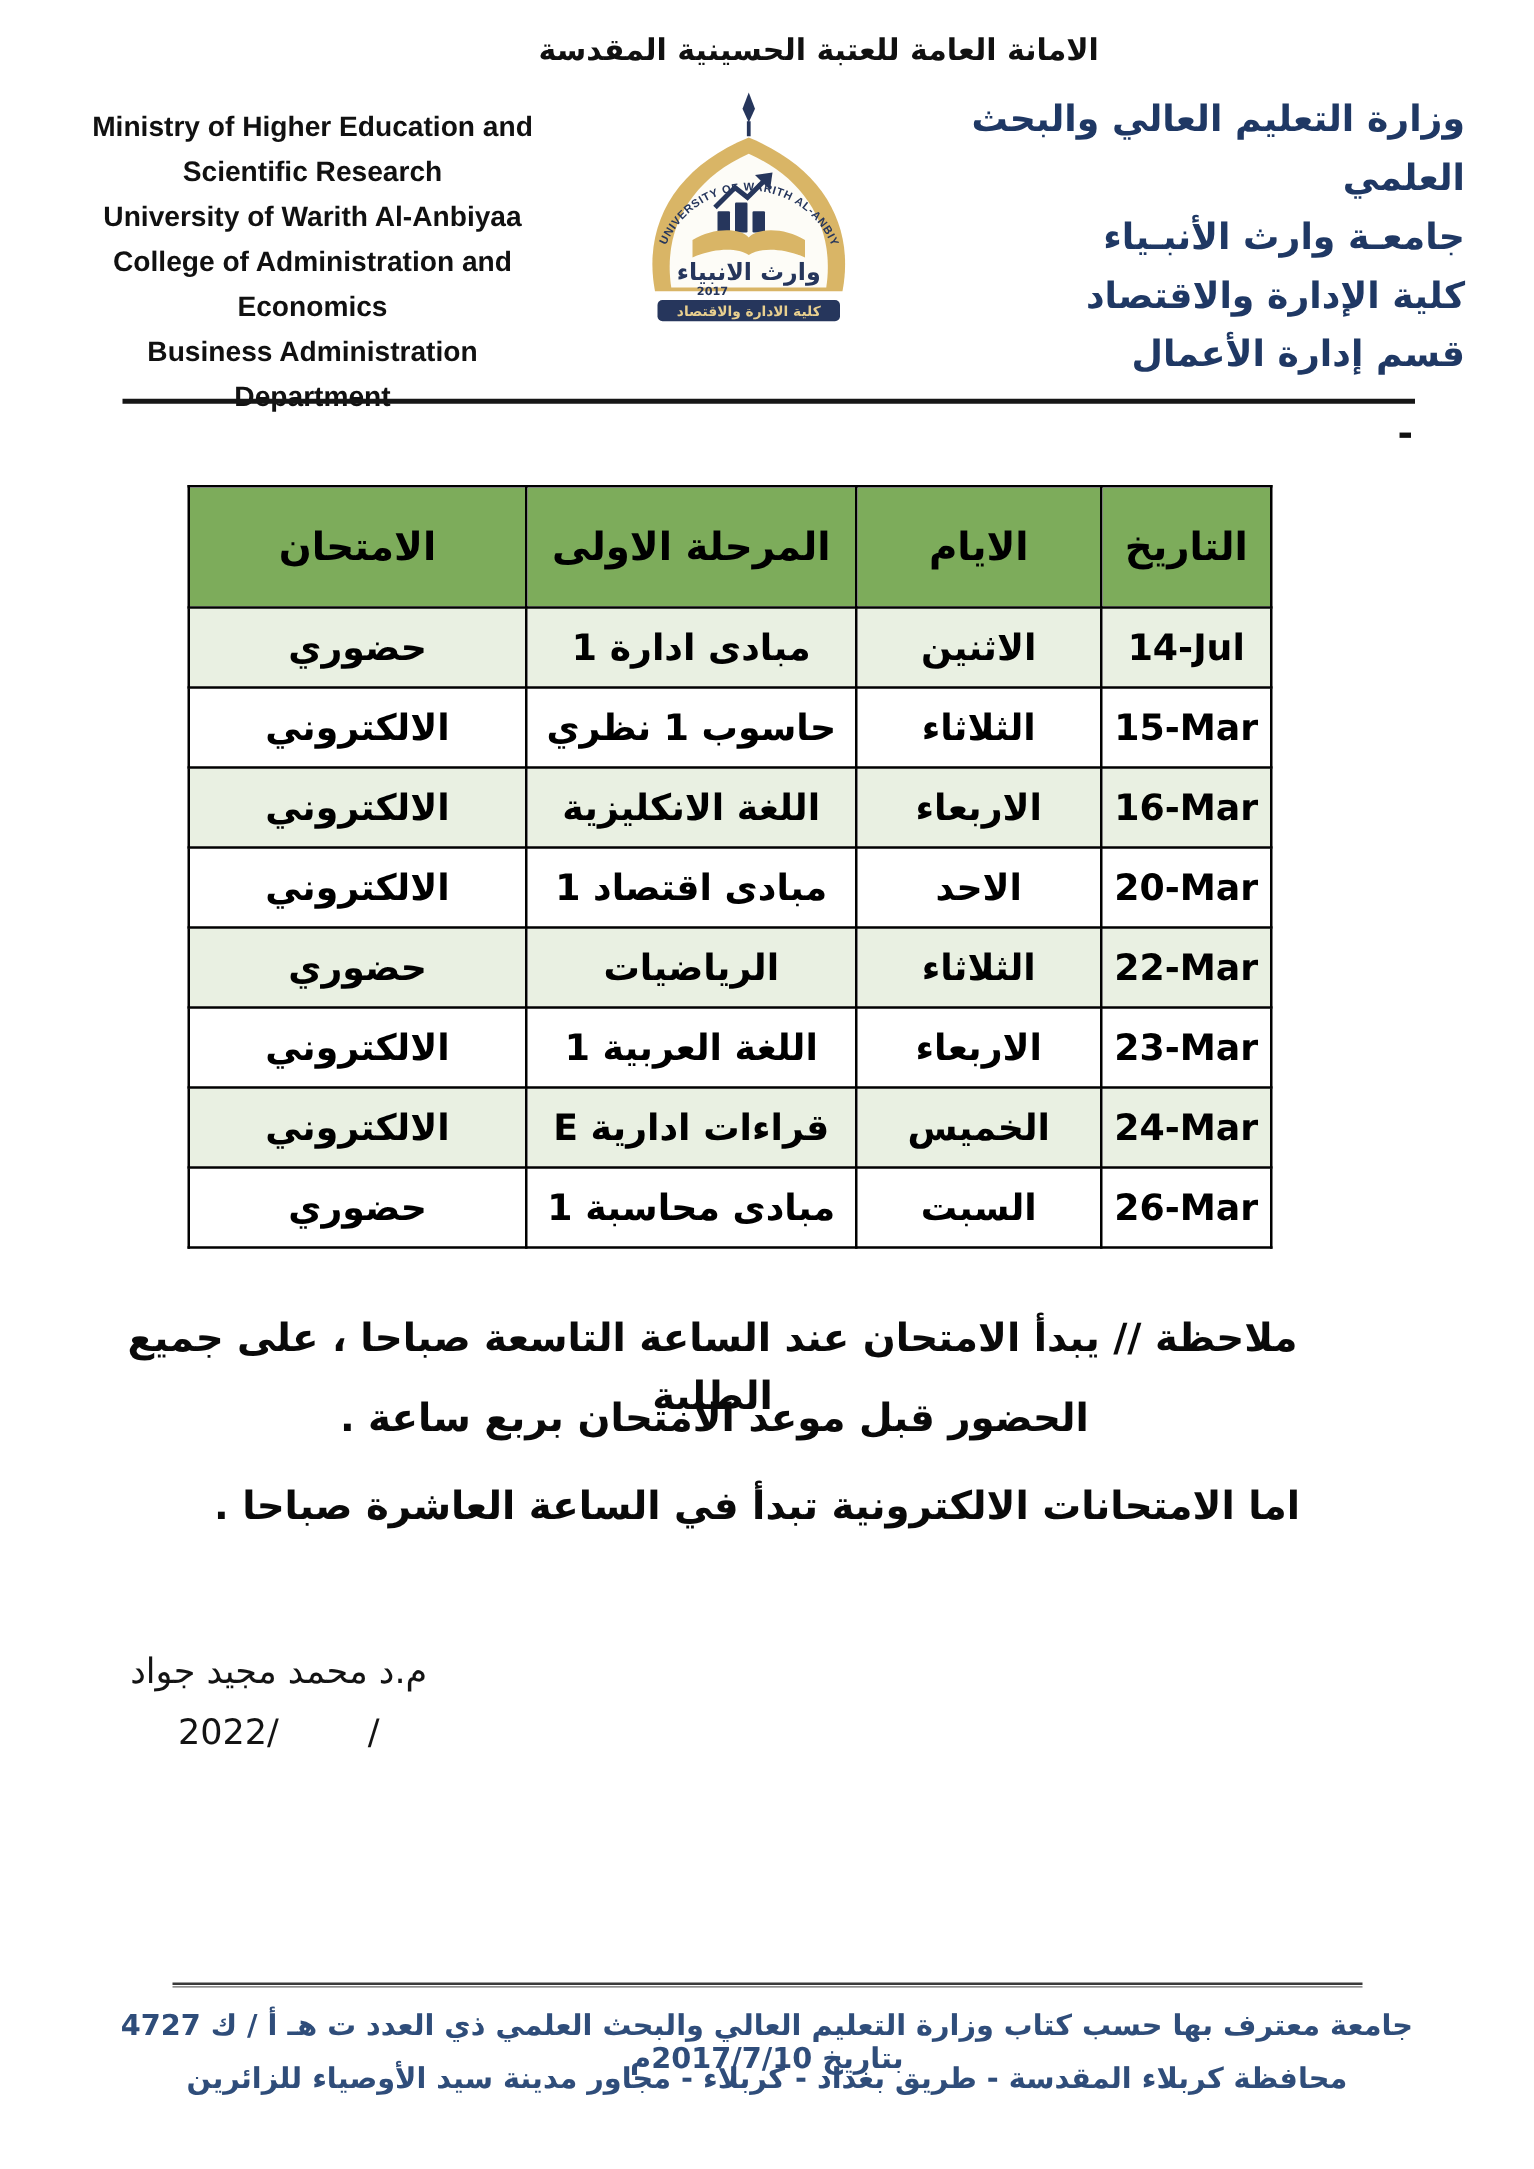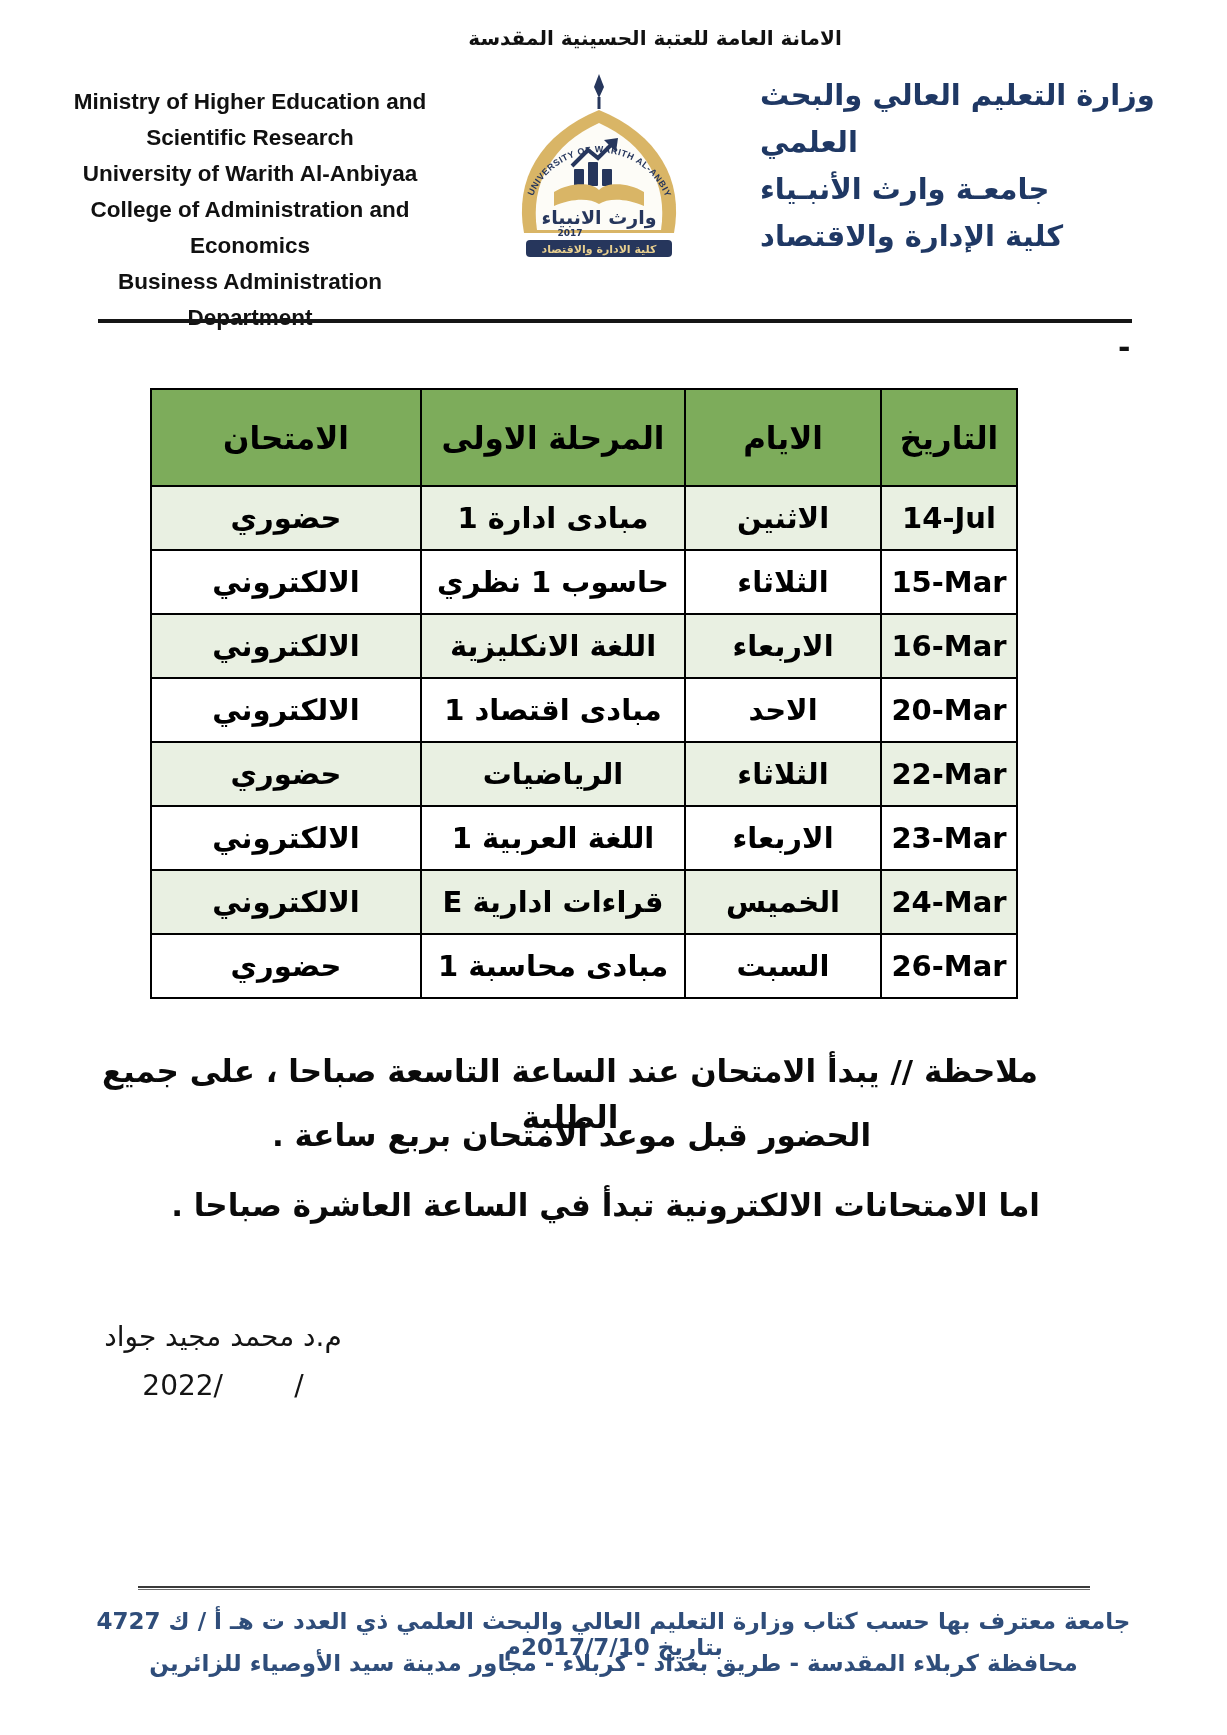--- a/index.html
+++ b/index.html
@@ -6,31 +6,31 @@
   html,body { background:#ffffff; }
   body { font-family:"DejaVu Sans", sans-serif; }
   .page {
     position:relative; width:1227px; height:1735px; background:#ffffff;
     overflow:hidden; margin:0 auto;
   }
 
   
   .top-title {
     position:absolute; left:300px; top:26px; width:710px;
-    text-align:center; font-size:20px; font-weight:bold; color:#111;
+    text-align:center; font-size:24px; font-weight:bold; color:#111;
     direction:rtl;
   }
   .english-block {
     position:absolute; left:40px; top:84px; width:420px;
     text-align:center; font-family:"Liberation Sans", sans-serif;
     font-size:22.5px; font-weight:bold; color:#111; line-height:36px;
   }
   .arabic-block {
     position:absolute; left:760px; top:72px; width:412px;
-    text-align:left; direction:rtl; color:#1f3864;
+    text-align:right; direction:rtl; color:#1f3864;
     font-size:29px; font-weight:700; line-height:47px;
   }
   .arabic-block .dept { font-weight:800; }
 
   
   .logo { position:absolute; left:492px; top:70px; width:214px; height:190px; }
 
   
   .header-rule {
     position:absolute; left:98px; top:319px; width:1034px; height:4px;
@@ -100,20 +100,21 @@
     <div>College of Administration and</div>
     <div>Economics</div>
     <div>Business Administration</div>
     <div>Department</div>
   </div>
 
   <div class="arabic-block">
     <div>وزارة التعليم العالي والبحث العلمي</div>
     <div>جامعـة وارث الأنبـياء</div>
     <div>كلية الإدارة والاقتصاد</div>
+    <div class="dept">قسم إدارة الأعمال</div>
   </div>
 
   <svg class="logo" viewBox="0 0 214 190">
 
     <g>
       <path d="M107 4 l5 13 -5 11 -5 -11 z" fill="#26365c"></path>
       <rect x="105.5" y="27" width="3" height="12" fill="#26365c"></rect>
     </g>
 
     <path d="M32 163 C22 110 48 64 107 40 C166 64 192 110 182 163 Z" fill="#d9b566"></path>

